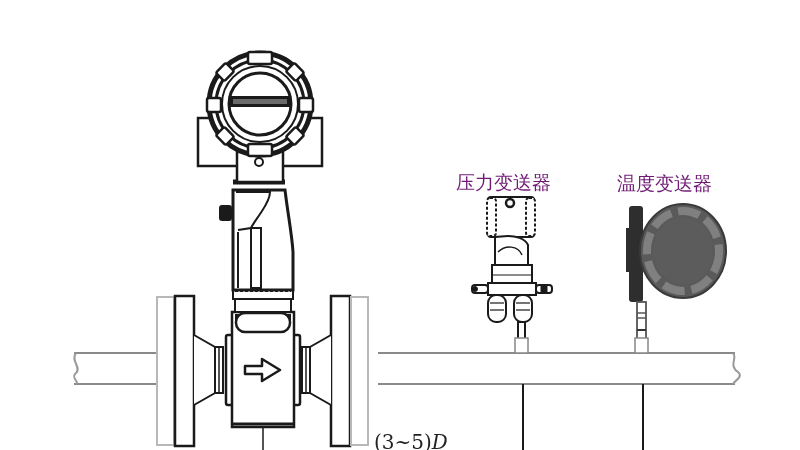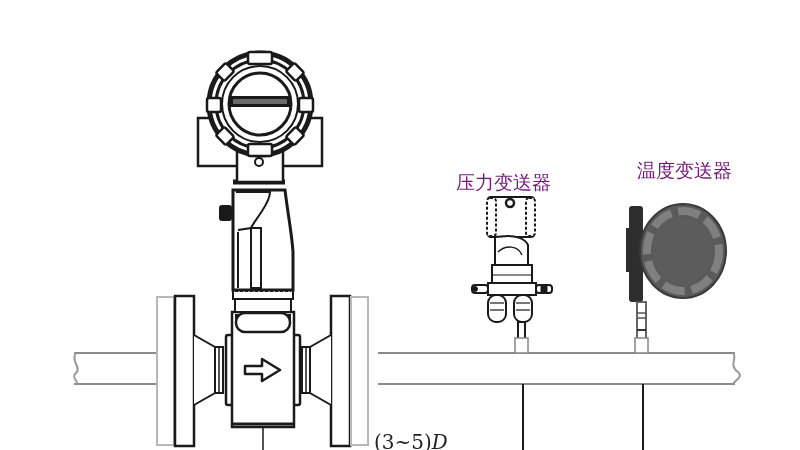--- a/index.html
+++ b/index.html
@@ -152,15 +152,15 @@
     <line x1="637" y1="330" x2="646" y2="330" stroke="#333" stroke-width="2"></line>
     <rect x="635" y="338" width="13" height="15" fill="#fff" stroke="#888" stroke-width="1.5"></rect>
 
     <line x1="643" y1="384" x2="643" y2="450" stroke="#1a1a1a" stroke-width="2"></line>
   </g>
 </svg>
 </div>
 
 <div class="label-cn" style="left:456px; top:170px;">压力变送器</div>
 
-<div class="label-cn" style="left:617px; top:158px;margin-left:20px;">温度变送器</div>
+<div class="label-cn" style="left:617px; top:171px;">温度变送器</div>
 
 <div class="dim-label" style="left:374px; top:430px;"><span>(3~5)</span><i>D</i></div>
 
 </body></html>

